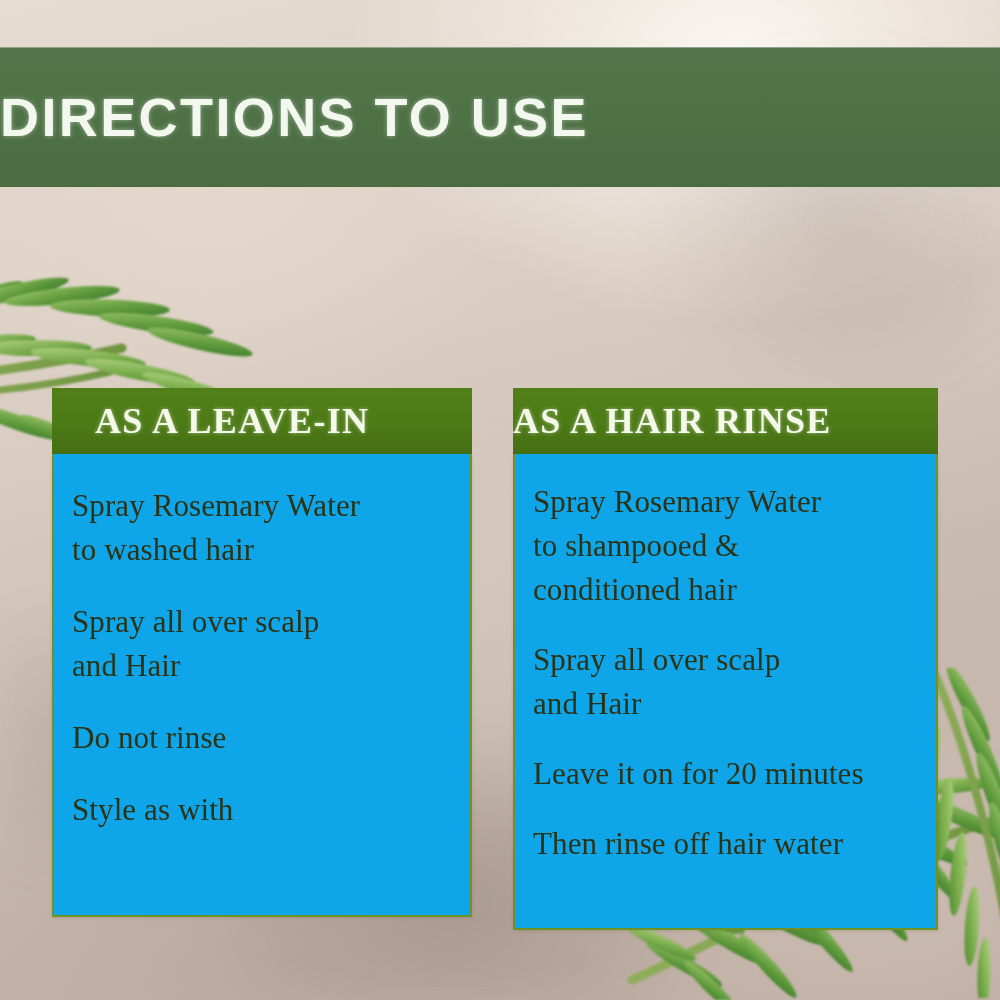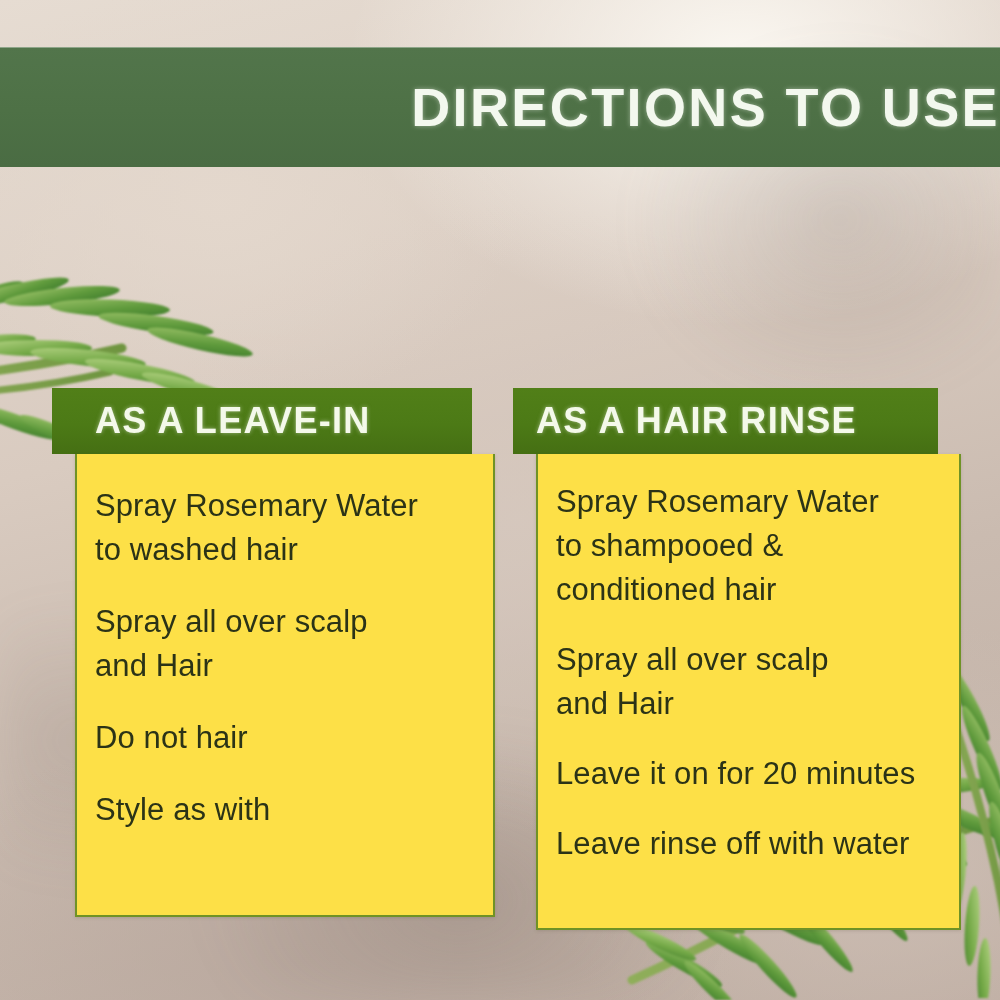--- a/index.html
+++ b/index.html
@@ -48,79 +48,78 @@
   .sprig { position: absolute; }
   .sprig svg { display: block; }
   .sprig-left   { left: -96px;  top: 196px;  filter: blur(1.1px); }
   .sprig-bottom { left: 612px;  top: 690px;  filter: blur(1.2px); }
   .sprig-right  { left: 906px;  top: 668px;  filter: blur(1.3px); }
 
   
   .banner {
     position: absolute;
     left: 0; top: 47px;
-    width: 1000px; height: 120px;
+    width: 1000px; height: 140px;
     background: linear-gradient(180deg, #52754b 0%, #4e7146 52%, #4a6c43 100%);
     display: flex;
     align-items: center;
-    justify-content: flex-end;
+    justify-content: flex-start;
     box-shadow: 0 1px 0 rgba(255,255,255,0.35) inset;
   }
   .banner-title {
     color: #f3f8ee;
     font-size: 54px;
     font-weight: bold;
     letter-spacing: 2.4px;
     line-height: 1;
     text-shadow: 0 0 5px rgba(243,248,238,0.45);
     white-space: nowrap;
   }
 
   
-  .card { position: absolute; }
+  .card { position: absolute; font-family: Liberation Serif, serif; }
   .card-header {
     background: linear-gradient(180deg, #517f18 0%, #4c7a16 55%, #456f13 100%);
     display: flex;
     align-items: center;
     box-sizing: border-box;
   }
   .card-header-title {
     color: #f4f9ea;
     font-size: 36px;
     font-weight: bold;
     letter-spacing: 1.3px;
     line-height: 1;
     white-space: nowrap;
     text-shadow: 0 0 4px rgba(244,249,234,0.5);
   }
   .card-body {
-    background: #fde047;
+    background: #0ea5e9;
     border: 2px solid #6f9226;
     border-top: none;
     box-sizing: border-box;
     padding: 30px 18px 0 18px;
-    margin-left: 23px;
   }
   .step {
     color: #2b3317;
     font-size: 31px;
     line-height: 1.42;
     letter-spacing: 0.1px;
     white-space: pre-line;
   }
 
   
   .card-left { left: 52px; top: 388px; width: 420px; }
   .card-left .card-header { width: 420px; height: 66px; padding-left: 43px; }
   .card-left .card-body   { width: 420px; height: 463px; }
   .card-left .step + .step { margin-top: 28px; }
 
   
   .card-right { left: 513px; top: 388px; width: 425px; }
-  .card-right .card-header { width: 425px; height: 66px; padding-left: 23px; }
+  .card-right .card-header { width: 425px; height: 66px; }
   .card-right .card-body   { width: 425px; height: 476px; padding-top: 26px; }
   .card-right .step + .step { margin-top: 26px; }
 
   
   .card-body { box-shadow: 0 1px 3px rgba(80,70,50,0.18); }
 </style>
 </head>
 <body>
 
 <div id="canvas">
@@ -244,33 +243,33 @@
 
   <div class="card card-left">
     <div class="card-header">
       <span class="card-header-title">AS A LEAVE-IN</span>
     </div>
     <div class="card-body">
       <div class="step">Spray Rosemary Water
 to washed hair</div>
       <div class="step">Spray all over scalp
  and Hair</div>
-      <div class="step">Do not hair</div>
+      <div class="step">Do not rinse</div>
       <div class="step">Style as with</div>
     </div>
   </div>
 
   <div class="card card-right">
     <div class="card-header">
       <span class="card-header-title">AS A HAIR RINSE</span>
     </div>
     <div class="card-body">
       <div class="step">Spray Rosemary Water
 to shampooed &amp;
 conditioned hair</div>
       <div class="step">Spray all over scalp
 and Hair</div>
       <div class="step">Leave it on for 20 minutes</div>
-      <div class="step">Leave rinse off with water</div>
+      <div class="step">Then rinse off hair water</div>
     </div>
   </div>
 
 </div>
 
 </body></html>

